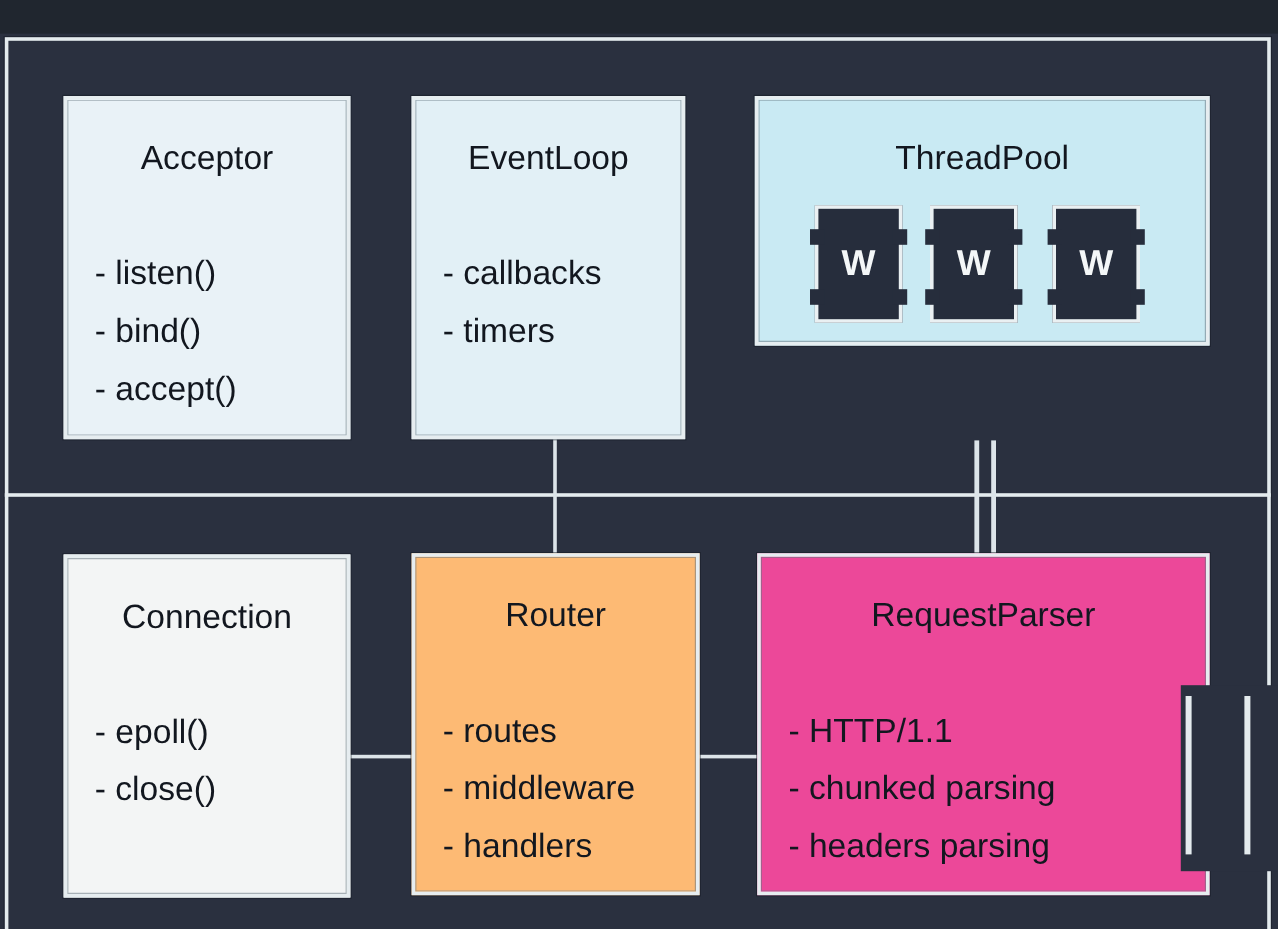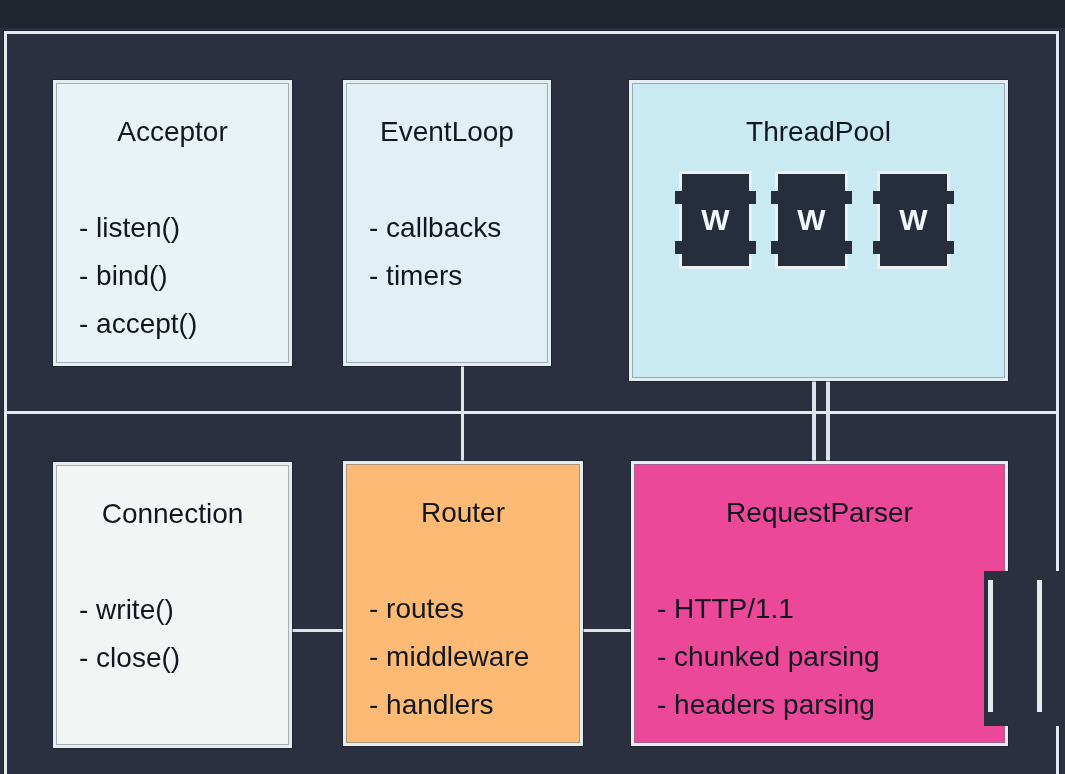--- a/index.html
+++ b/index.html
@@ -33,22 +33,22 @@
     border:3px solid #e6edf0;
     box-shadow:inset 0 0 0 1px rgba(104,118,130,.55),0 0 0 1px rgba(18,23,33,.5);
   }
   .box-title{
     position:absolute;left:0;top:32px;width:100%;height:34px;line-height:34px;
     text-align:center;font-size:28px;white-space:pre;
   }
   .box-items{position:absolute;left:23px;top:121px;right:4px;}
   .box-item{height:48px;line-height:48px;font-size:28px;white-space:pre;}
   .acceptor   {left:53px; top:52px; width:239px;height:286px;background:#e9f2f7;}
-  .eventloop  {left:343px;top:52px; width:208px;height:286px;background:#e2f0f6;}
-  .threadpool {left:629px;top:52px; width:379px;height:301px;background:#c9eaf3;}
+  .eventloop  {left:343px;top:52px; width:228px;height:286px;background:#e2f0f6;}
+  .threadpool {left:629px;top:52px; width:379px;height:208px;background:#c9eaf3;}
   .connection {left:53px; top:434px;width:239px;height:286px;background:#f3f5f5;}
   .router     {left:343px;top:433px;width:240px;height:285px;background:#fdba74;}
   .requestparser{left:631px;top:433px;width:377px;height:285px;background:#ec4899;}
   
   .worker{
     position:absolute;top:88px;width:73px;height:98px;box-sizing:border-box;
     background:#262d3c;border:3px solid #eaf0f2;
     display:flex;align-items:center;justify-content:center;
   }
   .worker.w1{left:47px}.worker.w2{left:143px}.worker.w3{left:245px}
@@ -114,21 +114,21 @@
       <span class="tab bl"></span>
       <span class="tab tr"></span>
       <span class="tab br"></span>
       <span class="worker-label">W</span>
     </div>
   </div>
 
   <div class="box connection">
     <div class="box-title">Connection</div>
     <div class="box-items">
-      <div class="box-item">- write()</div>
+      <div class="box-item">- epoll()</div>
       <div class="box-item">- close()</div>
     </div>
   </div>
 
   <div class="box router">
     <div class="box-title">Router</div>
     <div class="box-items">
       <div class="box-item">- routes</div>
       <div class="box-item">- middleware</div>
       <div class="box-item">- handlers</div>

